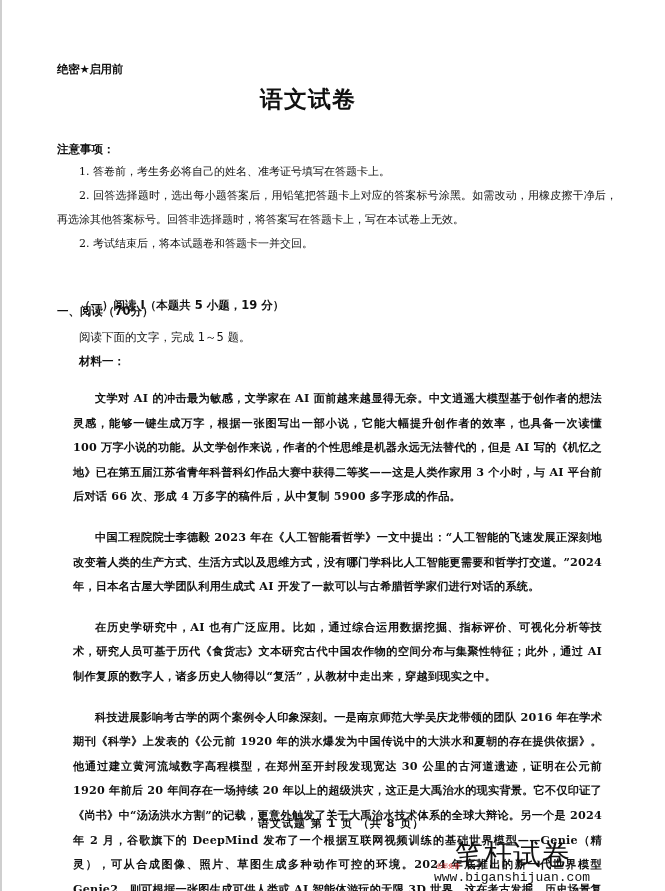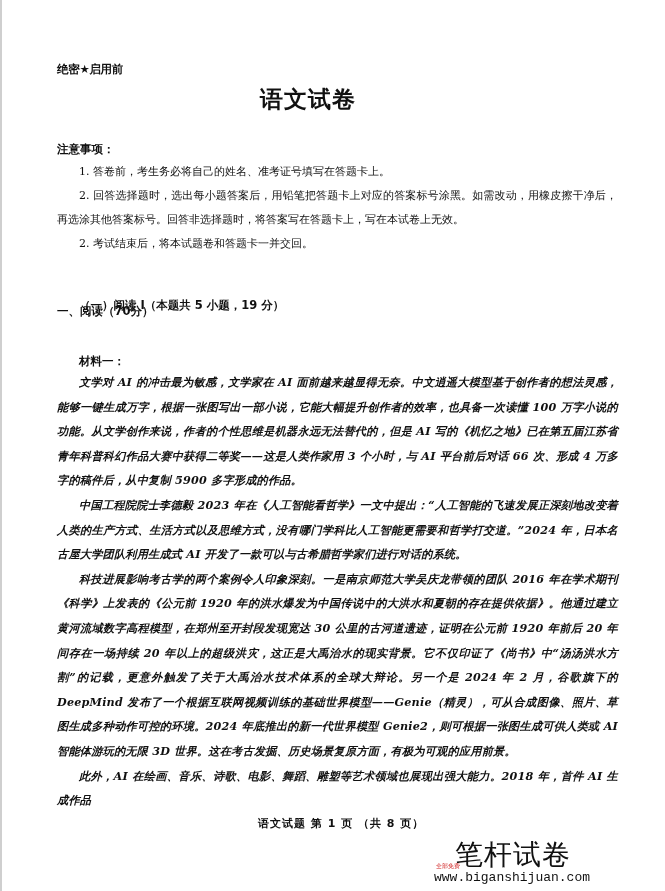--- a/index.html
+++ b/index.html
@@ -32,21 +32,21 @@
   .sec {
     position: absolute; left: 57px; font-size: 11.5px;
     font-family: "DejaVu Sans", sans-serif; font-weight: bold;
   }
   .sub { position: absolute; left: 79px; font-size: 11.5px; font-family: "DejaVu Sans", sans-serif; }
   .body-text {
     position: absolute; left: 57px; top: 370px; width: 561px;
     font-size: 11.2px; line-height: 24.6px; text-align: justify; font-weight: bold;
     letter-spacing: 0.2px;
   }
-  .body-text p { margin: 0; text-indent: 22px; font-style: italic; }
+  .body-text p { margin: 16px; text-indent: 22px; }
   .footer {
     position: absolute; left: 258px; top: 816px;
     font-family: "DejaVu Sans", sans-serif; font-weight: bold; font-size: 11px; letter-spacing: 1px;
   }
   .wm-title {
     position: absolute; left: 455px; top: 836px;
     font-family: "DejaVu Sans", sans-serif; font-size: 28px; color: #111; letter-spacing: 1px;
   }
   .wm-free {
     position: absolute; left: 436px; top: 862px;
@@ -66,25 +66,27 @@
   <div class="secret">绝密★启用前</div>
   <div class="title">语文试卷</div>
 
   <div class="notice-head">注意事项：</div>
   <div class="para" style="top:160px;"><span class="indent"></span><span>1. 答卷前，考生务必将自己的姓名、准考证号填写在答题卡上。</span></div>
   <div class="para" style="top:184px;"><span class="indent"></span><span>2. 回答选择题时，选出每小题答案后，用铅笔把答题卡上对应的答案标号涂黑。如需改动，用橡皮擦干净后，再选涂其他答案标号。回答非选择题时，将答案写在答题卡上，写在本试卷上无效。</span></div>
   <div class="para" style="top:232px;"><span class="indent"></span><span>2. 考试结束后，将本试题卷和答题卡一并交回。</span></div>
 
   <div class="sec" style="top:283px;margin-top:21px;">一、阅读（70分）</div>
   <div class="sub" style="top:298px;font-weight:bold;">（一）阅读 I（本题共 5 小题，19 分）</div>
+  <div class="sub" style="top:330px;">阅读下面的文字，完成 1～5 题。</div>
   <div class="sub" style="top:354px;font-weight:bold;">材料一：</div>
 
   <div class="body-text">
     <p>文学对 AI 的冲击最为敏感，文学家在 AI 面前越来越显得无奈。中文逍遥大模型基于创作者的想法灵感，能够一键生成万字，根据一张图写出一部小说，它能大幅提升创作者的效率，也具备一次读懂 100 万字小说的功能。从文学创作来说，作者的个性思维是机器永远无法替代的，但是 AI 写的《机忆之地》已在第五届江苏省青年科普科幻作品大赛中获得二等奖——这是人类作家用 3 个小时，与 AI 平台前后对话 66 次、形成 4 万多字的稿件后，从中复制 5900 多字形成的作品。</p>
     <p>中国工程院院士李德毅 2023 年在《人工智能看哲学》一文中提出：“人工智能的飞速发展正深刻地改变着人类的生产方式、生活方式以及思维方式，没有哪门学科比人工智能更需要和哲学打交道。”2024 年，日本名古屋大学团队利用生成式 AI 开发了一款可以与古希腊哲学家们进行对话的系统。</p>
+    <p>在历史学研究中，AI 也有广泛应用。比如，通过综合运用数据挖掘、指标评价、可视化分析等技术，研究人员可基于历代《食货志》文本研究古代中国农作物的空间分布与集聚性特征；此外，通过 AI 制作复原的数字人，诸多历史人物得以“复活”，从教材中走出来，穿越到现实之中。</p>
     <p>科技进展影响考古学的两个案例令人印象深刻。一是南京师范大学吴庆龙带领的团队 2016 年在学术期刊《科学》上发表的《公元前 1920 年的洪水爆发为中国传说中的大洪水和夏朝的存在提供依据》。他通过建立黄河流域数字高程模型，在郑州至开封段发现宽达 30 公里的古河道遗迹，证明在公元前 1920 年前后 20 年间存在一场持续 20 年以上的超级洪灾，这正是大禹治水的现实背景。它不仅印证了《尚书》中“汤汤洪水方割”的记载，更意外触发了关于大禹治水技术体系的全球大辩论。另一个是 2024 年 2 月，谷歌旗下的 DeepMind 发布了一个根据互联网视频训练的基础世界模型——Genie（精灵），可从合成图像、照片、草图生成多种动作可控的环境。2024 年底推出的新一代世界模型 Genie2，则可根据一张图生成可供人类或 AI 智能体游玩的无限 3D 世界。这在考古发掘、历史场景复原方面，有极为可观的应用前景。</p>
     <p>此外，AI 在绘画、音乐、诗歌、电影、舞蹈、雕塑等艺术领域也展现出强大能力。2018 年，首件 AI 生成作品</p>
   </div>
 
   <div class="footer">语文试题 第 1 页 （共 8 页）</div>
 
   <div class="wm-title">笔杆试卷</div>
   <div class="wm-free">全部免费</div>
   <div class="wm-url">www.biganshijuan.com</div>
 </div>

